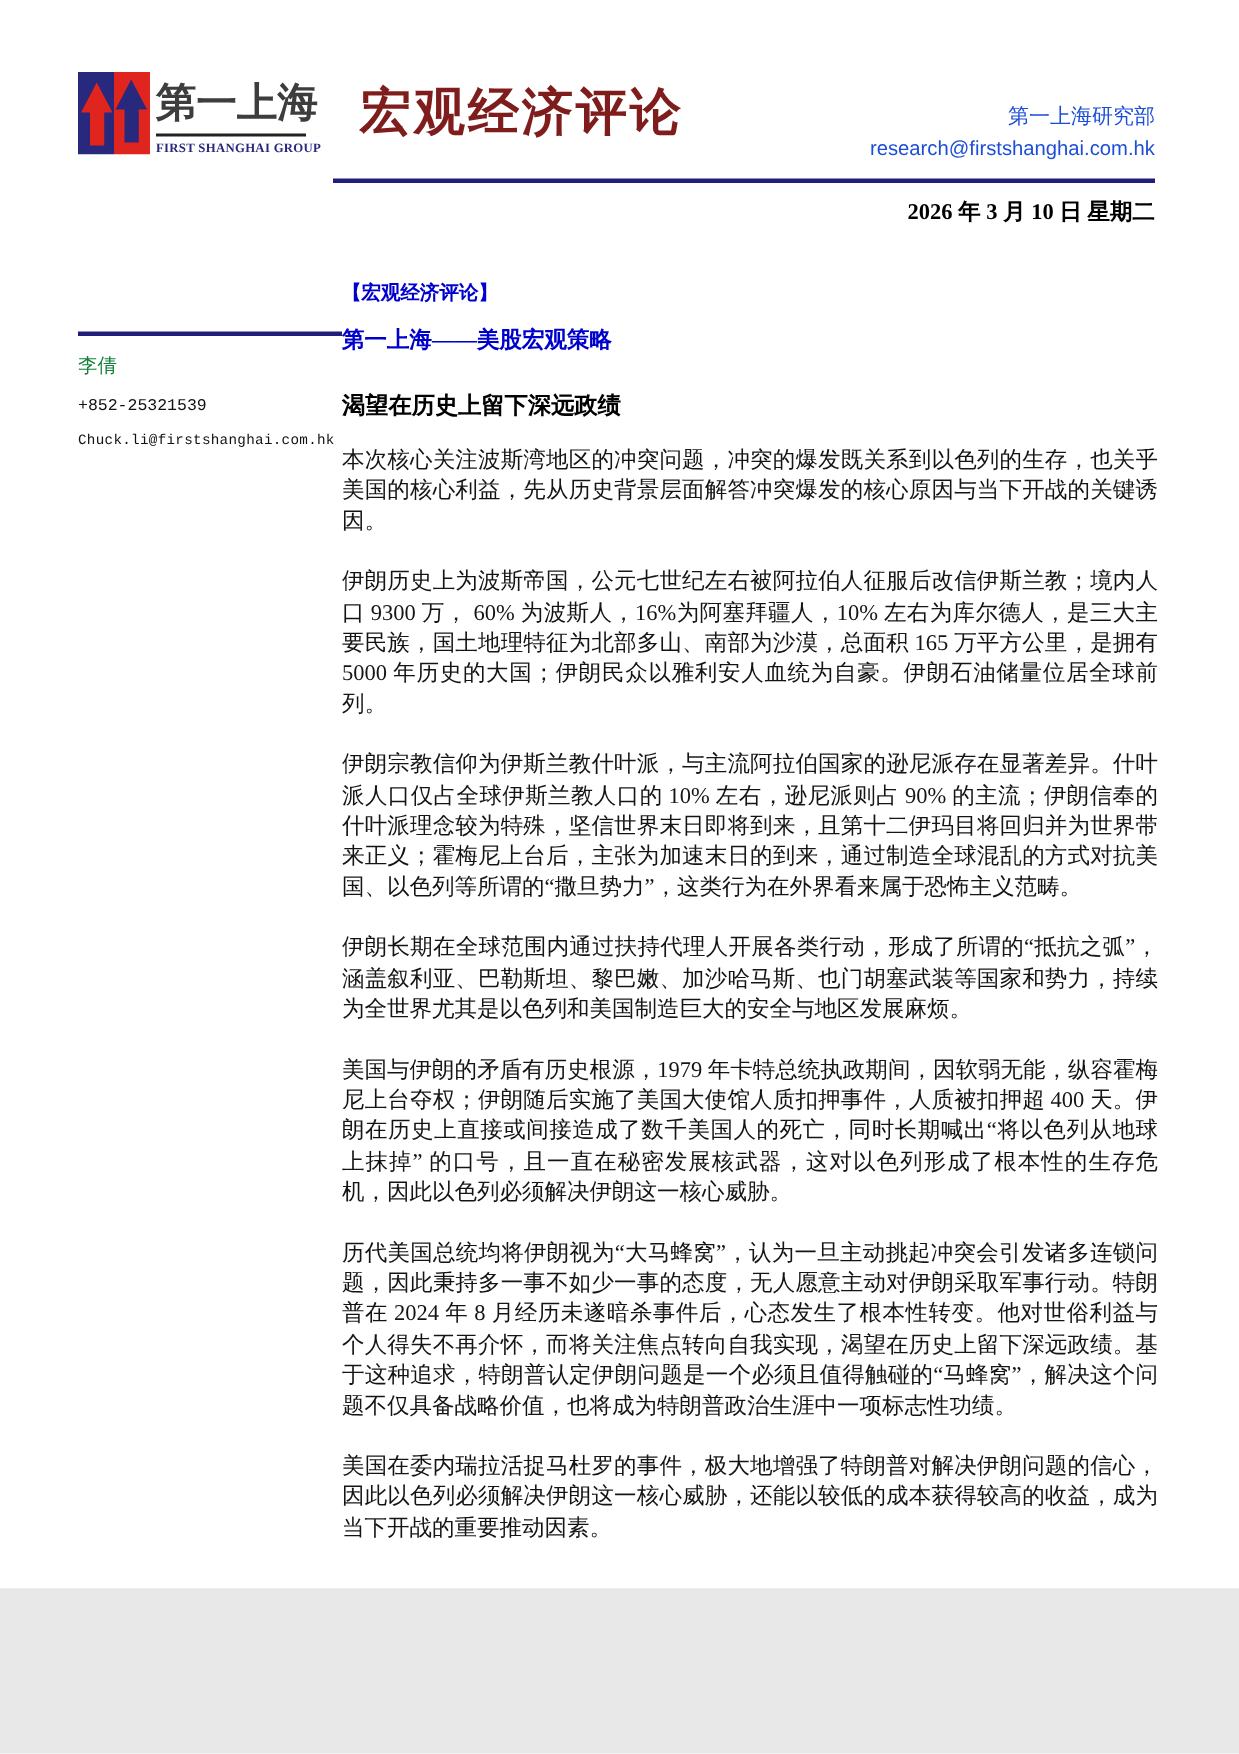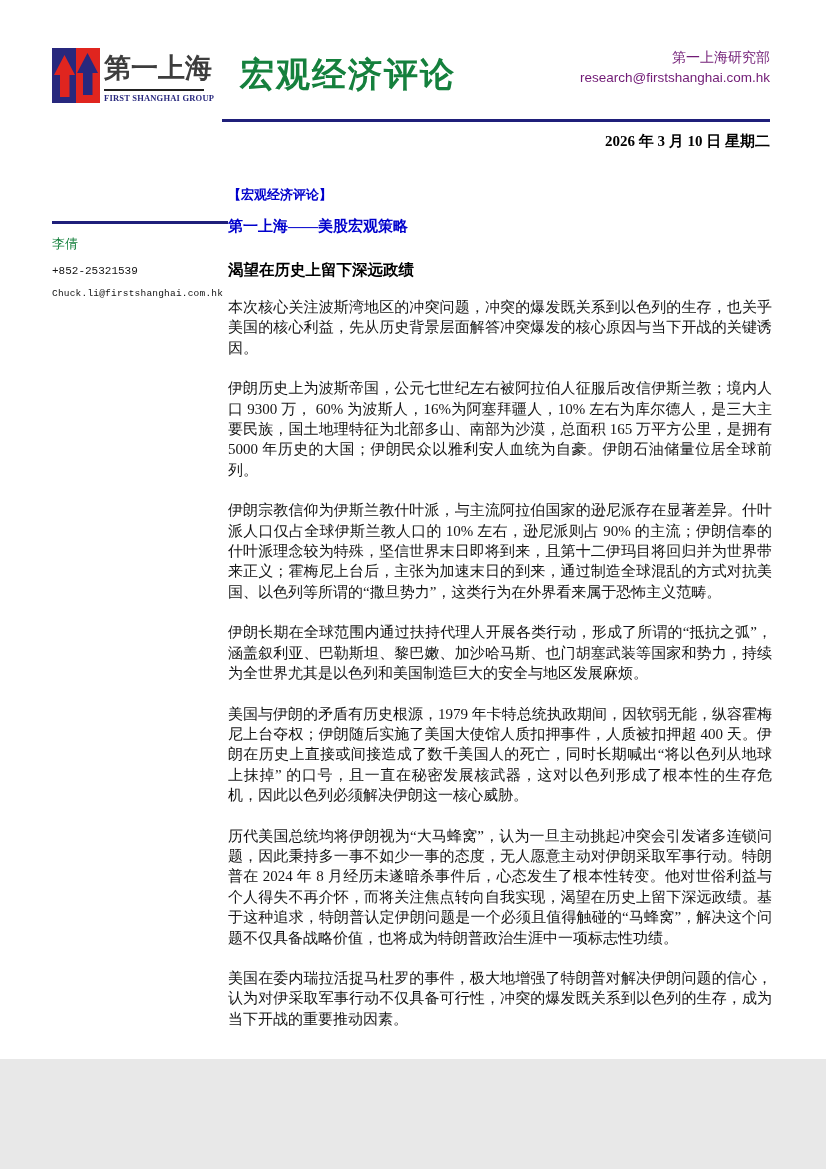--- a/index.html
+++ b/index.html
@@ -22,27 +22,27 @@
     font-family:"Liberation Serif", serif;
   }
   .logo-rule{height:2px;background:#222;margin-top:1px;width:100px;}
   .logo-en{
     font-size:8.5px;font-weight:bold;color:#28287d;
     font-family:"Liberation Serif", serif;letter-spacing:0.2px;
     margin-top:2px;white-space:nowrap;
   }
   .masthead-title{
     position:absolute;left:240px;top:52px;
-    font-size:34px;font-weight:bold;color:#15803d;
+    font-size:34px;font-weight:bold;color:#7f1d1d;
     font-family:"Liberation Serif", serif;
     letter-spacing:2px;white-space:nowrap;
   }
   .dept{
-    position:absolute;right:56px;top:48px;text-align:right;
-    color:#701a75;
+    position:absolute;right:56px;top:69px;text-align:right;
+    color:#1d4ed8;
   }
   .dept-name{font-size:14px;line-height:20px;}
   .dept-email{font-size:13.5px;line-height:19px;font-family:"Liberation Sans", sans-serif;}
   .header-rule{
     position:absolute;left:222px;top:119px;width:548px;height:3px;
     background:#1f1f7a;
   }
   .date-line{
     position:absolute;right:56px;top:132px;
     font-size:15px;font-weight:bold;color:#000;
@@ -120,21 +120,21 @@
     <div class="section-title">【宏观经济评论】</div>
     <div class="series-title">第一上海——美股宏观策略</div>
     <div class="headline">渴望在历史上留下深远政绩</div>
     <div class="body-copy">
         <p class="body-para">本次核心关注波斯湾地区的冲突问题，冲突的爆发既关系到以色列的生存，也关乎美国的核心利益，先从历史背景层面解答冲突爆发的核心原因与当下开战的关键诱因。</p>
         <p class="body-para">伊朗历史上为波斯帝国，公元七世纪左右被阿拉伯人征服后改信伊斯兰教；境内人口 9300 万， 60% 为波斯人，16%为阿塞拜疆人，10% 左右为库尔德人，是三大主要民族，国土地理特征为北部多山、南部为沙漠，总面积 165 万平方公里，是拥有 5000 年历史的大国；伊朗民众以雅利安人血统为自豪。伊朗石油储量位居全球前列。</p>
         <p class="body-para">伊朗宗教信仰为伊斯兰教什叶派，与主流阿拉伯国家的逊尼派存在显著差异。什叶派人口仅占全球伊斯兰教人口的 10% 左右，逊尼派则占 90% 的主流；伊朗信奉的什叶派理念较为特殊，坚信世界末日即将到来，且第十二伊玛目将回归并为世界带来正义；霍梅尼上台后，主张为加速末日的到来，通过制造全球混乱的方式对抗美国、以色列等所谓的“撒旦势力”，这类行为在外界看来属于恐怖主义范畴。</p>
         <p class="body-para">伊朗长期在全球范围内通过扶持代理人开展各类行动，形成了所谓的“抵抗之弧”，涵盖叙利亚、巴勒斯坦、黎巴嫩、加沙哈马斯、也门胡塞武装等国家和势力，持续为全世界尤其是以色列和美国制造巨大的安全与地区发展麻烦。</p>
         <p class="body-para">美国与伊朗的矛盾有历史根源，1979 年卡特总统执政期间，因软弱无能，纵容霍梅尼上台夺权；伊朗随后实施了美国大使馆人质扣押事件，人质被扣押超 400 天。伊朗在历史上直接或间接造成了数千美国人的死亡，同时长期喊出“将以色列从地球上抹掉” 的口号，且一直在秘密发展核武器，这对以色列形成了根本性的生存危机，因此以色列必须解决伊朗这一核心威胁。</p>
         <p class="body-para">历代美国总统均将伊朗视为“大马蜂窝”，认为一旦主动挑起冲突会引发诸多连锁问题，因此秉持多一事不如少一事的态度，无人愿意主动对伊朗采取军事行动。特朗普在 2024 年 8 月经历未遂暗杀事件后，心态发生了根本性转变。他对世俗利益与个人得失不再介怀，而将关注焦点转向自我实现，渴望在历史上留下深远政绩。基于这种追求，特朗普认定伊朗问题是一个必须且值得触碰的“马蜂窝”，解决这个问题不仅具备战略价值，也将成为特朗普政治生涯中一项标志性功绩。</p>
-        <p class="body-para">美国在委内瑞拉活捉马杜罗的事件，极大地增强了特朗普对解决伊朗问题的信心，认为对伊采取军事行动不仅具备可行性，冲突的爆发既关系到以色列的生存，成为当下开战的重要推动因素。</p>
+        <p class="body-para">美国在委内瑞拉活捉马杜罗的事件，极大地增强了特朗普对解决伊朗问题的信心，因此以色列必须解决伊朗这一核心威胁，还能以较低的成本获得较高的收益，成为当下开战的重要推动因素。</p>
       </div>
   </div>
 
   <div class="footer">
     <div class="footer-company">第一上海证券有限公司</div>
     <div class="footer-site">www.mystockhk.com</div>
   </div>
 
 </div>
 

